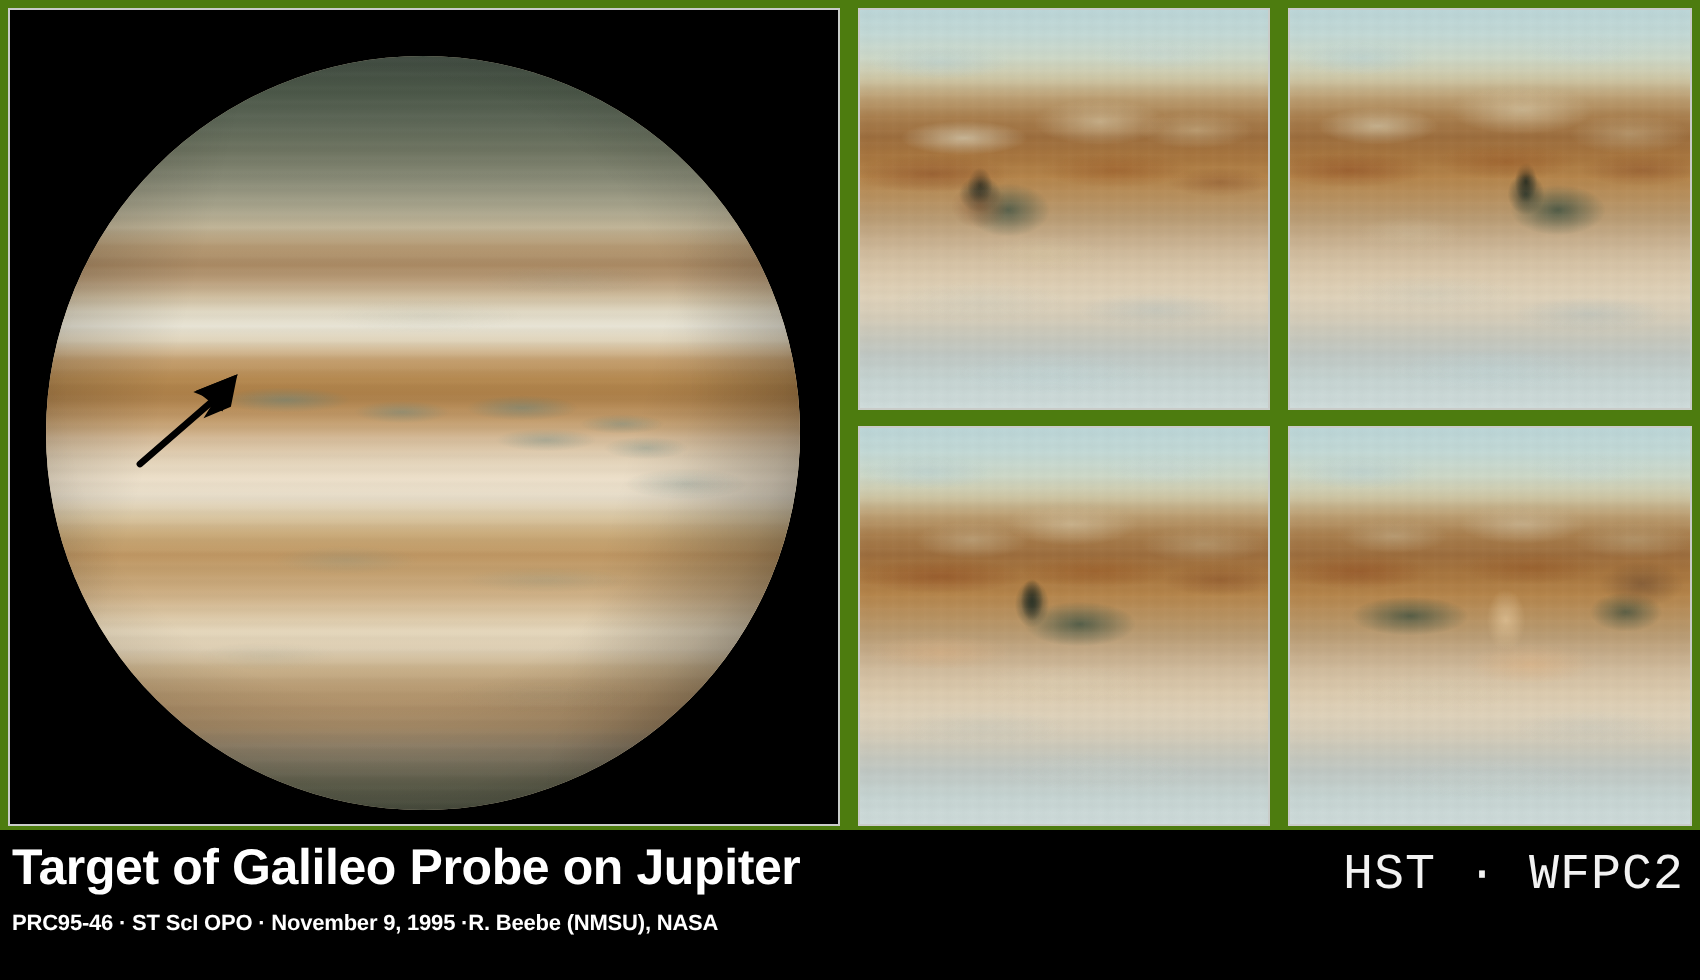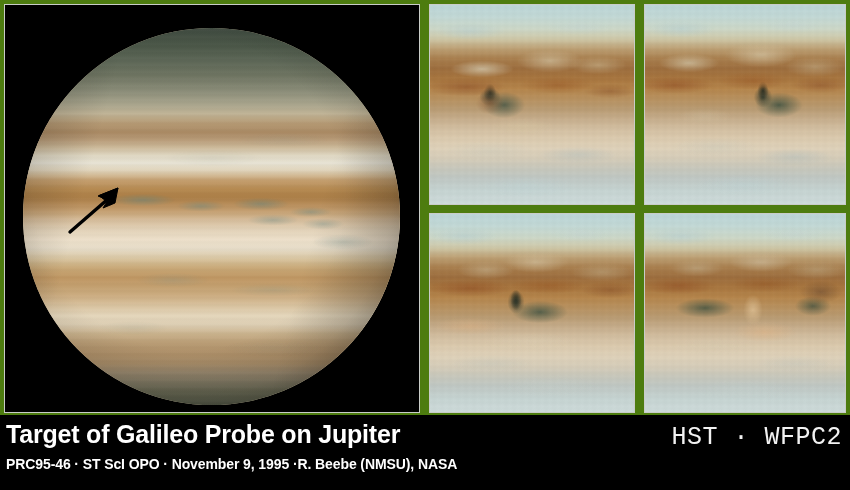--- a/index.html
+++ b/index.html
@@ -254,21 +254,21 @@
     font-weight: normal;
     color: #f2f2f2;
     letter-spacing: 0.5px;
     white-space: nowrap;
     font-family: Liberation Mono, monospace;
   }
   #credit-line {
     position: absolute;
     left: 6px;
     top: 41px;
-    font-size: 14px;
+    font-size: 11px;
     font-weight: bold;
     color: #ffffff;
     letter-spacing: -0.1px;
     white-space: nowrap;
   }
 </style>
 </head>
 <body>
 
 <div id="poster">

